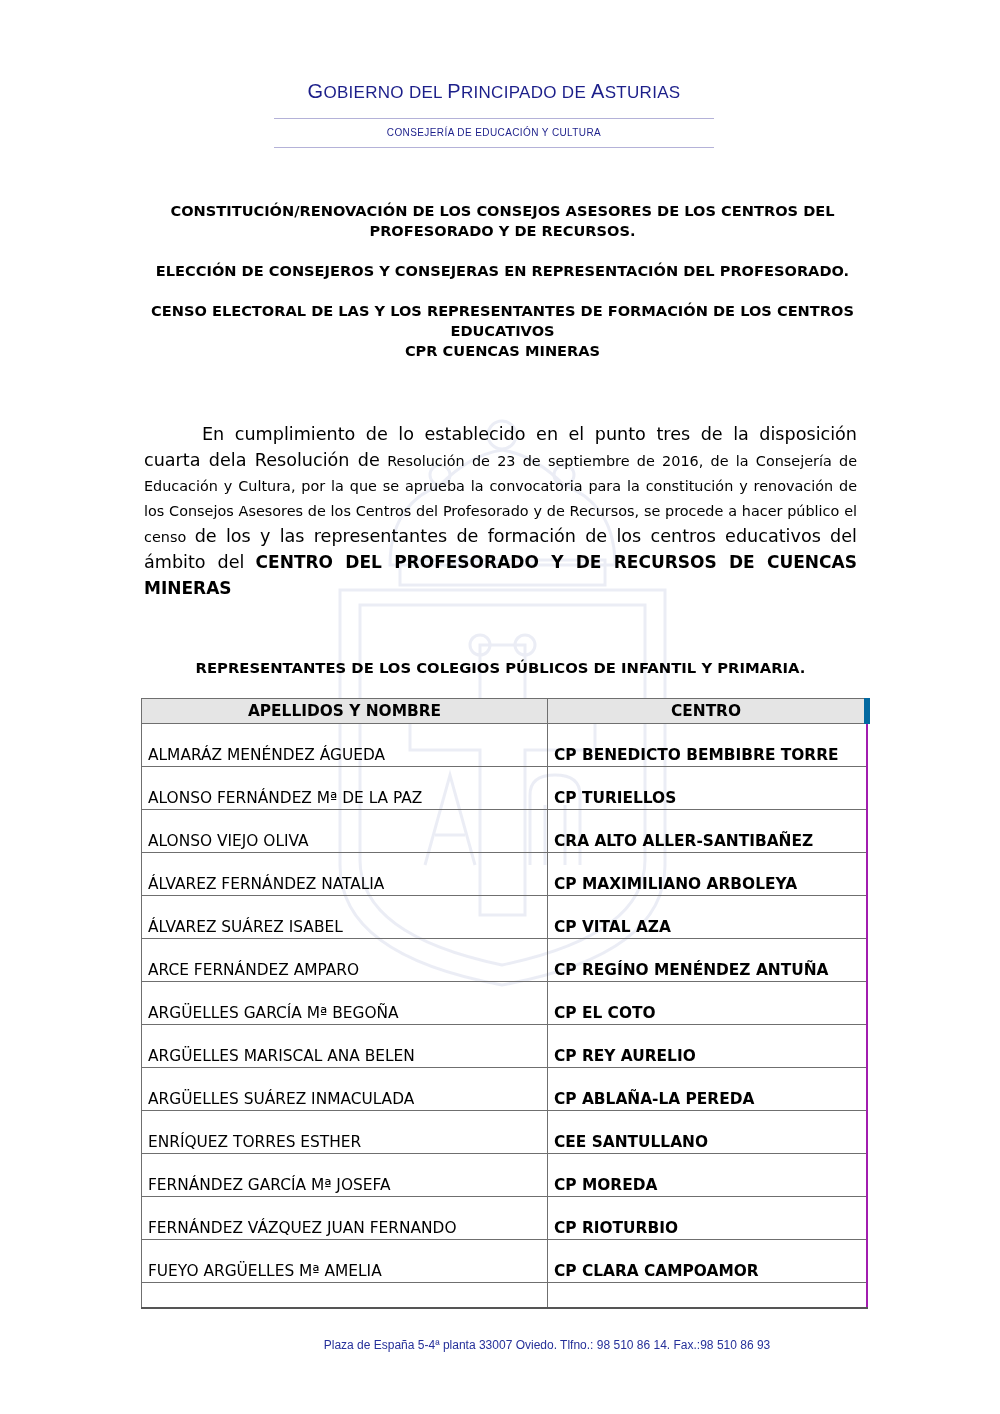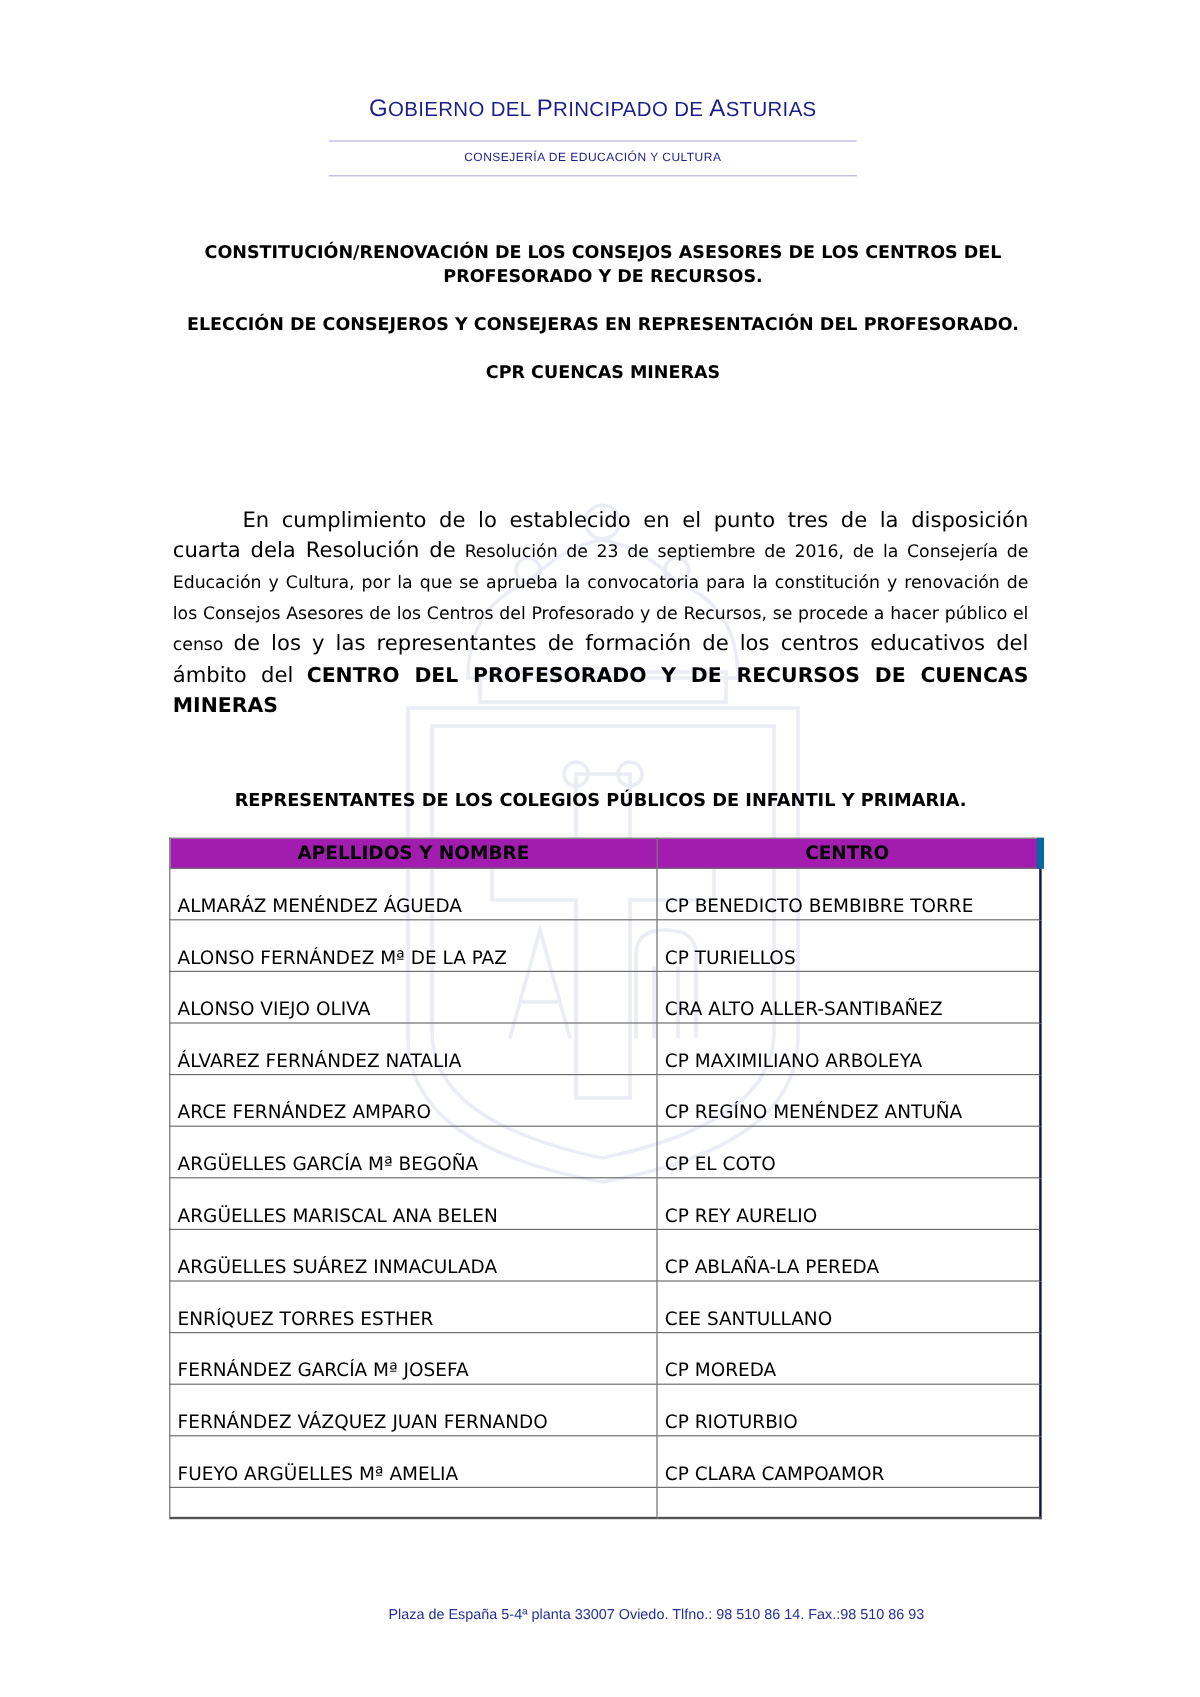--- a/index.html
+++ b/index.html
@@ -20,26 +20,26 @@
   .body-para { position: absolute; left: 144px; top: 422px; width: 713px; text-align: justify; font-size: 15px; line-height: 25px; }
   .body-para .lg { font-size: 17.6px; }
   .body-para .sm { font-size: 14.4px; }
   .body-para .indent { display: inline-block; width: 58px; }
   .body-para b { font-size: 17px; }
 
   .section-title { position: absolute; left: 144px; top: 659px; width: 713px; text-align: center; font-weight: bold; font-size: 14.8px; }
 
   table.census { position: absolute; left: 141px; top: 698px; width: 729px; border-collapse: collapse; font-size: 15.4px; }
   table.census th, table.census td { border: 1.5px solid #6f6f6f; padding: 0 6px; }
-  table.census th { background: #a21caf; height: 24px; font-weight: bold; text-align: center; font-size: 15.4px; }
+  table.census th { background: #e5e5e5; height: 24px; font-weight: bold; text-align: center; font-size: 15.4px; }
   table.census td { height: 40px; vertical-align: bottom; padding-bottom: 2px; }
   table.census td.c1 { width: 393px; }
   table.census tr.empty td { height: 22px; }
   table.census tr:last-child td { border-bottom: 2px solid #555; }
-  table.census td.c2 { border-right: 2px solid #0f172a; }
+  table.census td.c2 { border-right: 2px solid #a21caf; font-weight: bold; }
   table.census th.c2 { border-right: 6px solid #0369a1; }
 
   .footer { position: absolute; left: 0; top: 1338px; width: 1000px; text-align: center; font-family: "Liberation Sans", sans-serif; font-size: 12px; color: #25309a; padding-left: 47px; }
 </style>
 </head>
 <body>
 
 <svg class="watermark" viewBox="0 0 345 595" xmlns="http://www.w3.org/2000/svg">
   <g fill="none" stroke="#6a78b8" stroke-width="3">
 
@@ -67,20 +67,21 @@
     <span class="big">G</span><span>OBIERNO DEL </span><span class="big">P</span><span>RINCIPADO DE </span><span class="big">A</span><span>STURIAS</span>
   </div>
   <div class="rule r1"></div>
   <div class="gov-sub">CONSEJERÍA DE EDUCACIÓN Y  CULTURA</div>
   <div class="rule"></div>
 </header>
 
 <section class="headings">
   <p>CONSTITUCIÓN/RENOVACIÓN DE LOS CONSEJOS ASESORES DE LOS CENTROS DEL PROFESORADO Y DE RECURSOS.</p>
   <p>ELECCIÓN DE CONSEJEROS Y CONSEJERAS EN REPRESENTACIÓN DEL PROFESORADO.</p>
+  <p style="margin-bottom:0">CENSO ELECTORAL DE LAS Y LOS REPRESENTANTES DE FORMACIÓN DE LOS CENTROS EDUCATIVOS</p>
   <p>CPR CUENCAS MINERAS</p>
 </section>
 
 <section class="body-para"><span class="indent"></span><span class="lg">En cumplimiento de lo establecido en el punto tres de la disposición cuarta  dela Resolución de</span> <span class="sm">Resolución de 23 de septiembre de 2016, de la Consejería de Educación y Cultura, por la que se aprueba la convocatoria para la constitución y renovación de los Consejos Asesores de los Centros del Profesorado y de Recursos, se procede a hacer público el censo</span> <span class="lg">de los y las representantes de formación de los centros educativos del ámbito del</span> <b>CENTRO DEL PROFESORADO Y DE RECURSOS DE  CUENCAS MINERAS</b></section>
 
 <div class="section-title">REPRESENTANTES DE LOS COLEGIOS PÚBLICOS DE INFANTIL Y PRIMARIA.</div>
 
 <table class="census">
   <thead>
     <tr>
@@ -97,20 +98,24 @@
         <td class="c1">ALONSO FERNÁNDEZ Mª DE LA PAZ</td>
         <td class="c2">CP TURIELLOS</td>
       </tr>
     <tr>
         <td class="c1">ALONSO VIEJO OLIVA</td>
         <td class="c2">CRA ALTO ALLER-SANTIBAÑEZ</td>
       </tr>
     <tr>
         <td class="c1">ÁLVAREZ FERNÁNDEZ NATALIA</td>
         <td class="c2">CP MAXIMILIANO ARBOLEYA</td>
+      </tr>
+    <tr>
+        <td class="c1">ÁLVAREZ SUÁREZ ISABEL</td>
+        <td class="c2">CP VITAL AZA</td>
       </tr>
     <tr>
         <td class="c1">ARCE FERNÁNDEZ AMPARO</td>
         <td class="c2">CP REGÍNO MENÉNDEZ ANTUÑA</td>
       </tr>
     <tr>
         <td class="c1">ARGÜELLES GARCÍA Mª BEGOÑA</td>
         <td class="c2">CP EL COTO</td>
       </tr>
     <tr>

